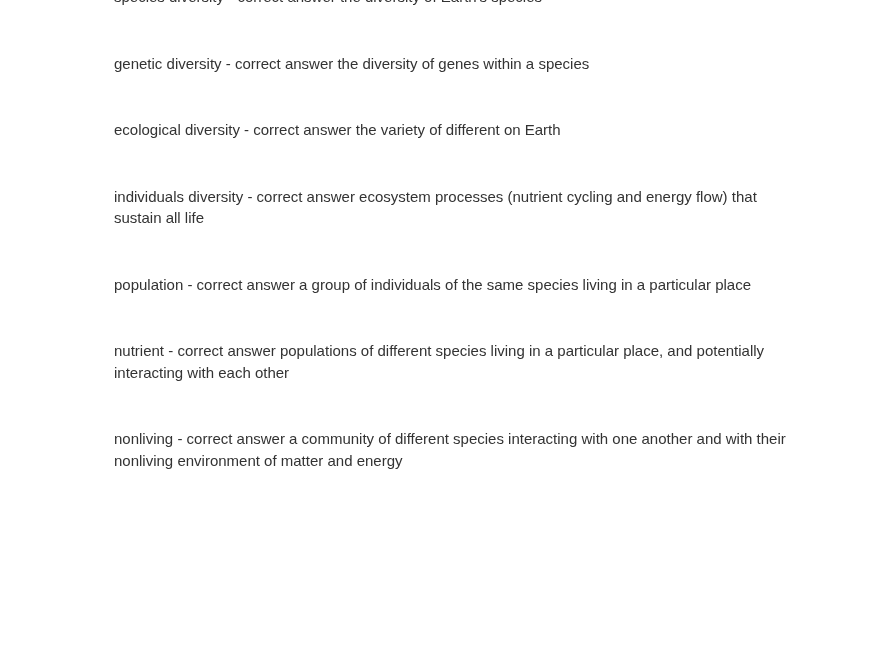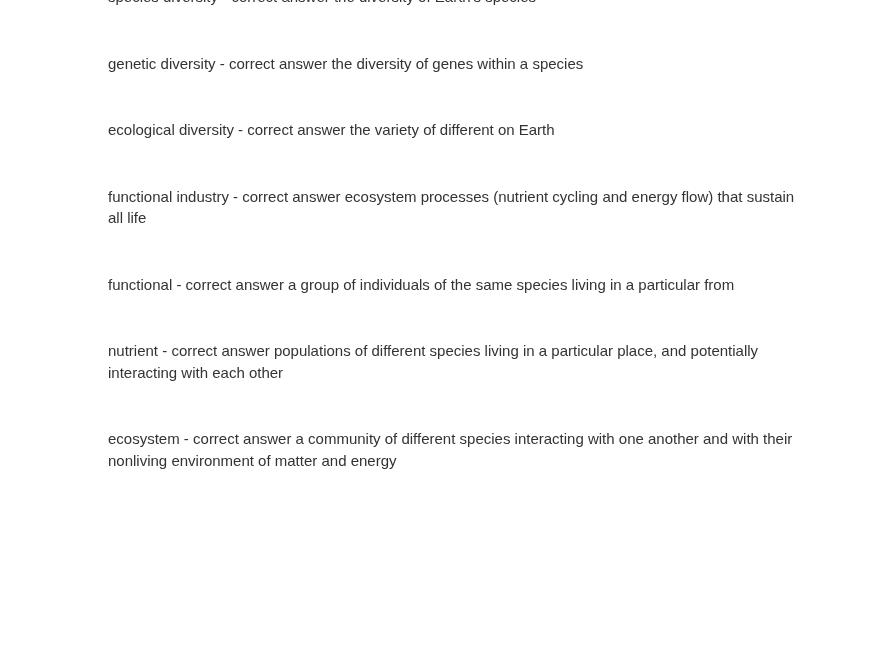--- a/index.html
+++ b/index.html
@@ -15,41 +15,41 @@
   }
   .doc-page {
     margin-left: 106px;
     width: 690px;
     color: #333333;
     font-size: 15px;
     line-height: 21.5px;
     letter-spacing: 0;
   }
   .qa-entry {
-    margin: 0 0 45px 2px;
+    margin: 0 0 45px 8px;
     padding: 0;
   }
   .qa-entry.clipped-top {
     margin-top: -14px;
   }
 </style>
 </head>
 <body>
 
 <div class="doc-page">
 
   <p class="qa-entry clipped-top"><span>species diversity</span><span> - correct answer </span><span>the diversity of Earth's species</span></p>
 
   <p class="qa-entry"><span>genetic diversity</span><span> - correct answer </span><span>the diversity of genes within a species</span></p>
 
   <p class="qa-entry"><span>ecological diversity</span><span> - correct answer </span><span>the variety of different on Earth</span></p>
 
-  <p class="qa-entry"><span>functional industry</span><span> - correct answer </span><span>ecosystem processes (nutrient cycling and energy flow) that sustain all life</span></p>
+  <p class="qa-entry"><span>individuals diversity</span><span> - correct answer </span><span>ecosystem processes (nutrient cycling and energy flow) that sustain all life</span></p>
 
 
 
-  <p class="qa-entry"><span>functional</span><span> - correct answer </span><span>a group of individuals of the same species living in a particular from</span></p>
+  <p class="qa-entry"><span>population</span><span> - correct answer </span><span>a group of individuals of the same species living in a particular place</span></p>
 
   <p class="qa-entry"><span>nutrient</span><span> - correct answer </span><span>populations of different species living in a particular place, and potentially interacting with each other</span></p>
 
-  <p class="qa-entry"><span>ecosystem</span><span> - correct answer </span><span>a community of different species interacting with one another and with their nonliving environment of matter and energy</span></p>
+  <p class="qa-entry"><span>nonliving</span><span> - correct answer </span><span>a community of different species interacting with one another and with their nonliving environment of matter and energy</span></p>
 
 </div>
 
 </body></html>

